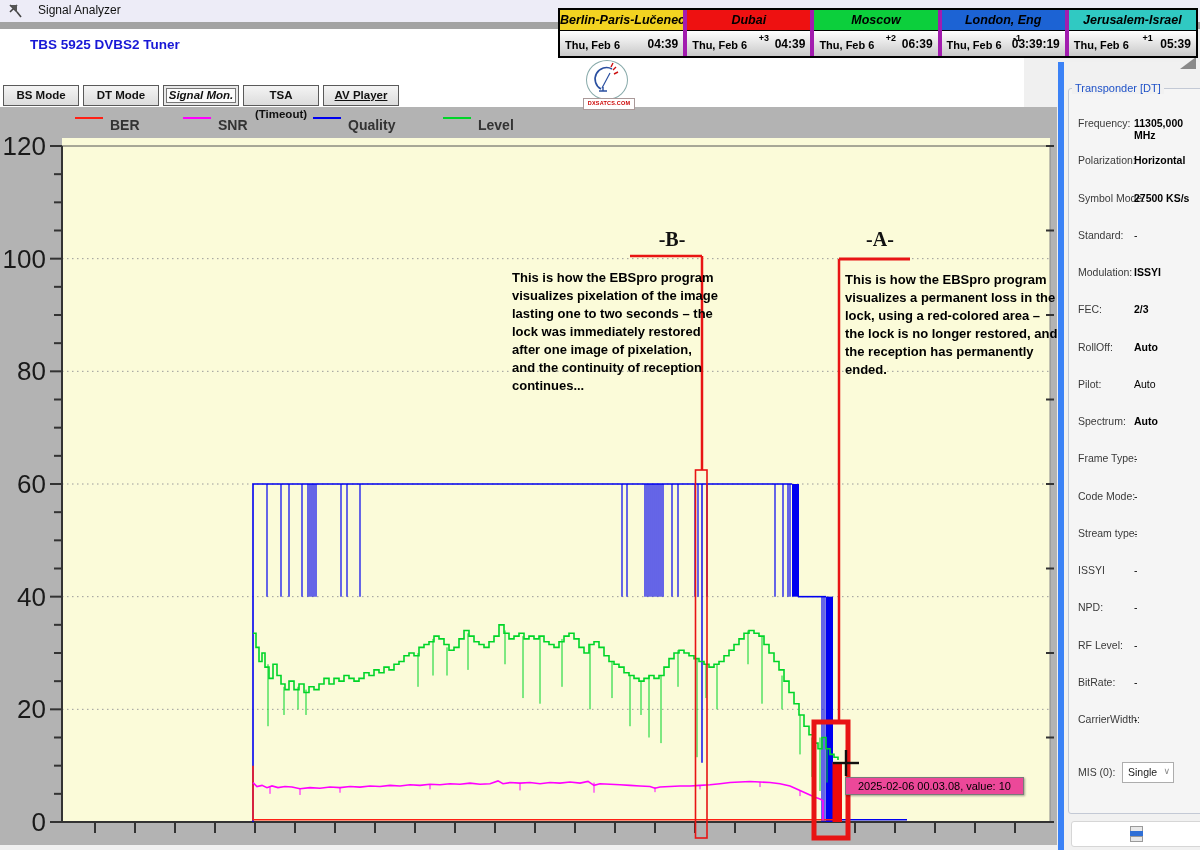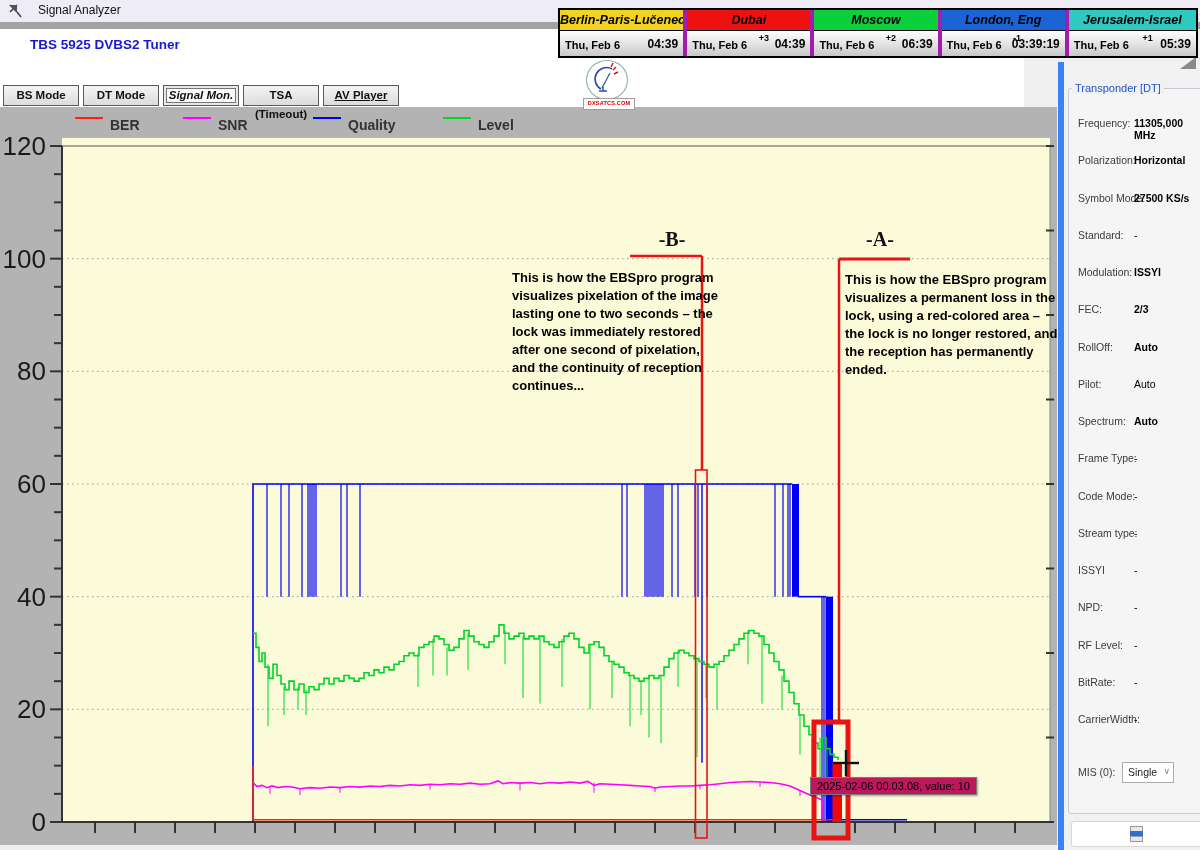--- a/index.html
+++ b/index.html
@@ -46,22 +46,22 @@
   #chart-region{left:0;top:107px;width:1057px;height:738px;background:#b3b3b3;z-index:1;}
   #chart-svg{position:absolute;left:0;top:0;}
   .legend-item{position:absolute;top:10px;height:18px;display:flex;align-items:flex-start;z-index:6;}
   .legend-dash{width:28px;height:2px;margin-right:7px;}
   .legend-label{font-size:14px;font-weight:600;color:#333;}
 
   .ann-big-label{position:absolute;width:80px;text-align:center;font-family:"Liberation Serif",serif;
      font-size:20px;font-weight:bold;color:#111;z-index:8;}
   .ann-text{position:absolute;z-index:8;font-size:13px;font-weight:bold;color:#000;line-height:18px;white-space:nowrap;}
 
-  #tooltip{position:absolute;left:810px;top:670px;z-index:12;background:#be185d;border:1px solid #7a7a7a;
-     box-shadow:1px 1px 2px rgba(0,0,0,.35);font-size:11px;color:#000;padding:2px 6px;white-space:nowrap;}
+  #tooltip{position:absolute;left:845px;top:670px;z-index:12;background:#ec4899;border:1px solid #7a7a7a;
+     box-shadow:1px 1px 2px rgba(0,0,0,.35);font-size:11px;color:#000;padding:2px 12px;white-space:nowrap;}
 
   
   #right-panel{left:1058px;top:62px;width:142px;height:788px;background:#f1f1f1;border-left:6px solid #3b82f6;box-sizing:border-box;z-index:2;}
   #group-box{position:absolute;left:4px;top:26px;width:133px;height:724px;border:1px solid #c3c9d5;border-radius:3px;background:#f5f5f5;}
   #group-title{position:absolute;left:8px;top:20px;font-size:11px;color:#1f52c8;background:#f1f1f1;padding:0 3px;z-index:3;}
   .tp-row{position:absolute;left:0;width:142px;height:16px;}
   .tp-label{position:absolute;left:14px;font-size:10.5px;color:#3a3a3a;}
   .tp-value{position:absolute;left:70px;font-size:10.5px;color:#000;}
   .tp-value.b{font-weight:bold;}
   #mis-row{position:absolute;left:0;top:700px;width:142px;height:22px;}
@@ -347,21 +347,21 @@
   </div>
 
   <div class="ann-big-label" style="left:632px;top:121px;">-B-</div>
   <div class="ann-big-label" style="left:840px;top:121px;">-A-</div>
 
   <div class="ann-text" id="ann-b-text" style="left:512px;top:162px;">
       <div>This is how the EBSpro program</div>
       <div>visualizes pixelation of the image</div>
       <div>lasting one to two seconds – the</div>
       <div>lock was immediately restored</div>
-      <div>after one second of pixelation,</div>
+      <div>after one image of pixelation,</div>
       <div>and the continuity of reception</div>
       <div>continues...</div>
     </div>
   <div class="ann-text" id="ann-a-text" style="left:845px;top:164px;">
       <div>This is how the EBSpro program</div>
       <div>visualizes a permanent loss in the</div>
       <div>lock, using a red-colored area –</div>
       <div>the lock is no longer restored, and</div>
       <div>the reception has permanently</div>
       <div>ended.</div>

